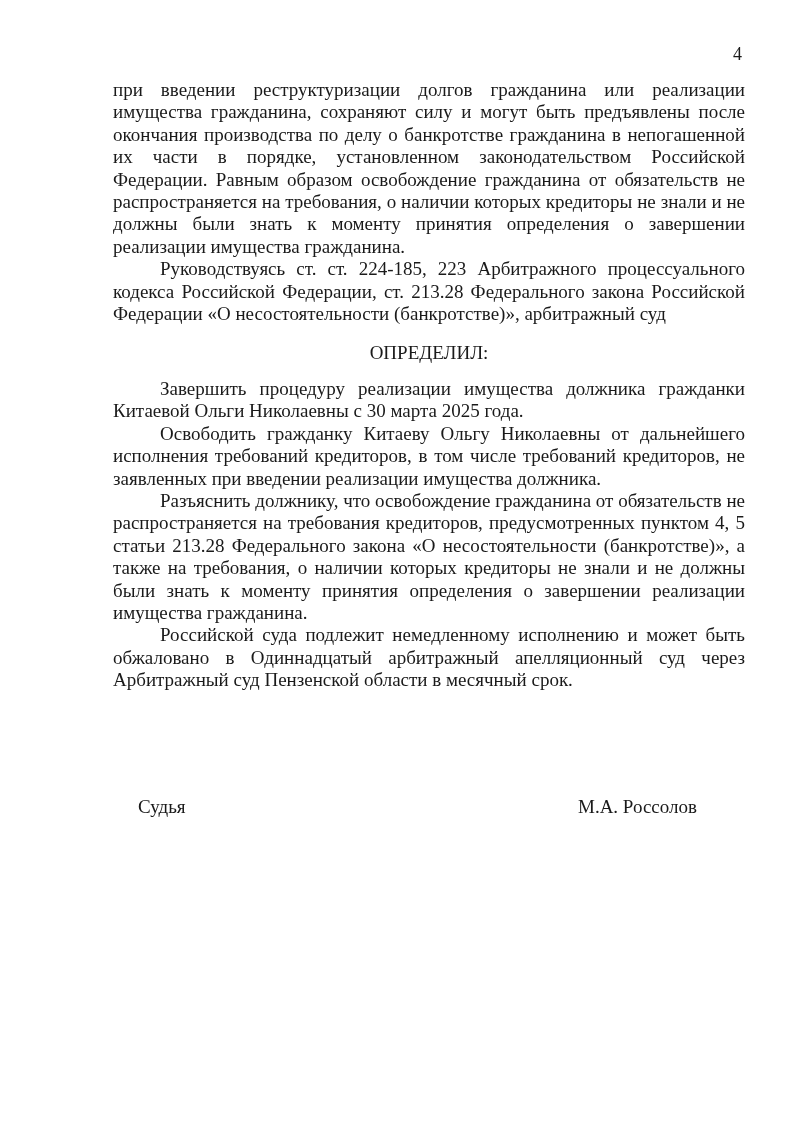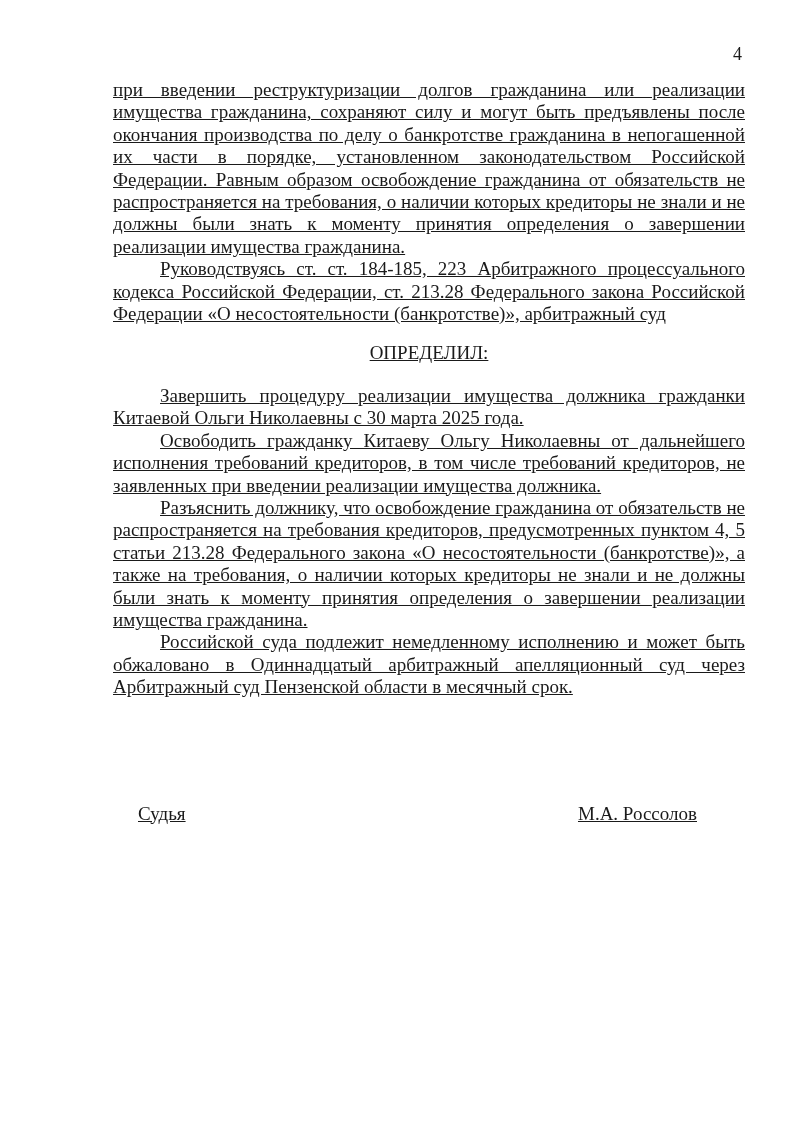--- a/index.html
+++ b/index.html
@@ -24,34 +24,33 @@
     line-height: 20px;
   }
   .content {
     position: absolute;
     left: 113px;
     top: 79px;
     width: 632px;
     font-size: 19px;
     line-height: 22.4px;
     text-align: justify;
-    text-decoration: underline;
   }
   .content p.paragraph {
     margin: 0;
     padding: 0;
     text-indent: 47px;
   }
   .content p.paragraph.no-indent {
     text-indent: 0;
   }
   .content .heading {
     text-align: center;
     text-indent: 0;
-    margin: 17px 0 20px 0;
+    margin: 17px 0 13px 0;
   }
   .signature {
     display: flex;
     margin-top: 104px;
     text-align: left;
   }
   .sig-role {
     margin-left: 25px;
   }
   .sig-name {
@@ -61,21 +60,21 @@
 </style>
 </head>
 <body>
 
 <div class="page">
   <div class="page-number">4</div>
 
   <div class="content">
 
     <p class="paragraph no-indent">при введении реструктуризации долгов гражданина или реализации имущества гражданина, сохраняют силу и могут быть предъявлены после окончания производства по делу о банкротстве гражданина в непогашенной их части в порядке, установленном законодательством Российской Федерации. Равным образом освобождение гражданина от обязательств не распространяется на требования, о наличии которых кредиторы не знали и не должны были знать к моменту принятия определения о завершении реализации имущества гражданина.</p>
-      <p class="paragraph">Руководствуясь ст. ст. 184-185, 223 Арбитражного процессуального кодекса Российской Федерации, ст. 213.28 Федерального закона Российской Федерации «О несостоятельности (банкротстве)», арбитражный суд</p>
+      <p class="paragraph">Руководствуясь ст. ст. 224-185, 223 Арбитражного процессуального кодекса Российской Федерации, ст. 213.28 Федерального закона Российской Федерации «О несостоятельности (банкротстве)», арбитражный суд</p>
       <div class="heading">ОПРЕДЕЛИЛ:</div>
       <p class="paragraph">Завершить  процедуру реализации имущества должника гражданки Китаевой Ольги Николаевны с 30 марта 2025 года.</p>
       <p class="paragraph">Освободить гражданку Китаеву Ольгу Николаевны от дальнейшего исполнения требований кредиторов, в том числе требований кредиторов, не заявленных при введении реализации имущества должника.</p>
       <p class="paragraph">Разъяснить должнику, что освобождение гражданина от обязательств не распространяется на требования кредиторов, предусмотренных пунктом 4, 5 статьи 213.28 Федерального закона «О несостоятельности (банкротстве)», а также  на требования, о наличии которых кредиторы не знали и не должны были знать к моменту принятия определения о завершении реализации имущества гражданина.</p>
       <p class="paragraph">Российской суда подлежит немедленному исполнению и может быть обжаловано в Одиннадцатый арбитражный апелляционный суд через Арбитражный суд Пензенской области в месячный срок.</p>
       <div class="signature">
       <span class="sig-role">Судья</span>
       <span class="sig-name">М.А. Россолов</span>
     </div>
   </div>

